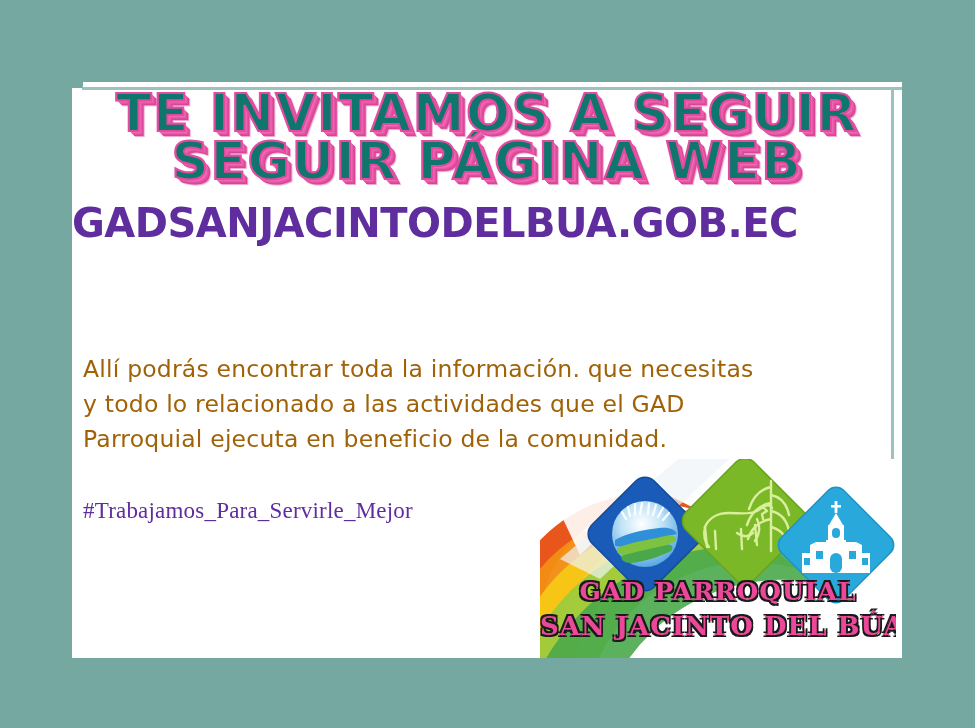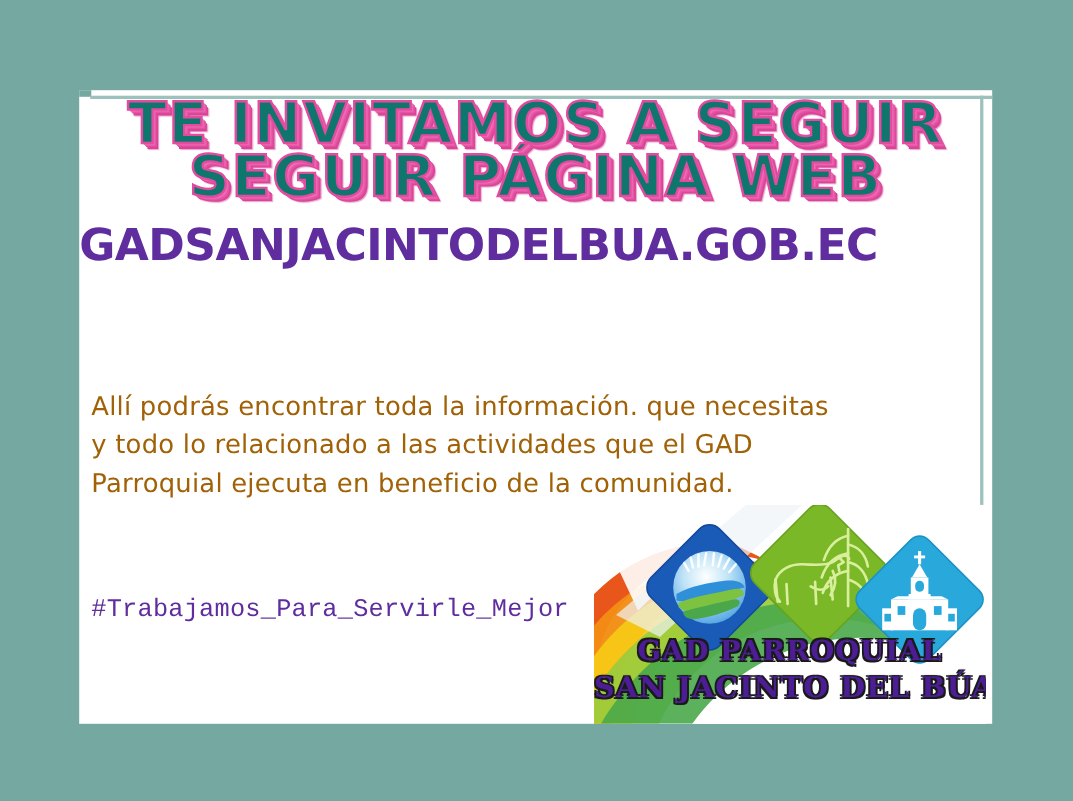--- a/index.html
+++ b/index.html
@@ -106,46 +106,45 @@
     white-space: pre-line;
   }
 
   
   #signature-block {
     position: absolute;
     left: 11px;
     top: 412px;
     width: 470px;
     color: #5f2d9e;
-    font-family: Liberation Mono, monospace;
+    font-family: Liberation Serif, serif;
     font-size: 23px;
     line-height: 33px;
     letter-spacing: 0.2px;
-    margin-top: 44px;
   }
 
   
   #logo {
     position: absolute;
     left: 468px;
     top: 377px;
     width: 356px;
     height: 199px;
     overflow: hidden;
     background: #ffffff;
   }
   #logo svg { display: block; }
   .logo-caption {
     position: absolute;
     left: 0;
     width: 356px;
     text-align: center;
     font-family: "DejaVu Serif", serif;
     font-weight: 700;
-    color: #4c1d95;
+    color: #ec4899;
     letter-spacing: 1px;
     text-shadow:
       -1.6px -1.6px 0 #1a1a1a,
        1.6px -1.6px 0 #1a1a1a,
       -1.6px  1.6px 0 #1a1a1a,
        1.6px  1.6px 0 #1a1a1a,
        0 0 2px #1a1a1a;
     white-space: nowrap;
   }
   #logo-caption-1 { top: 118px; font-size: 25px; }

